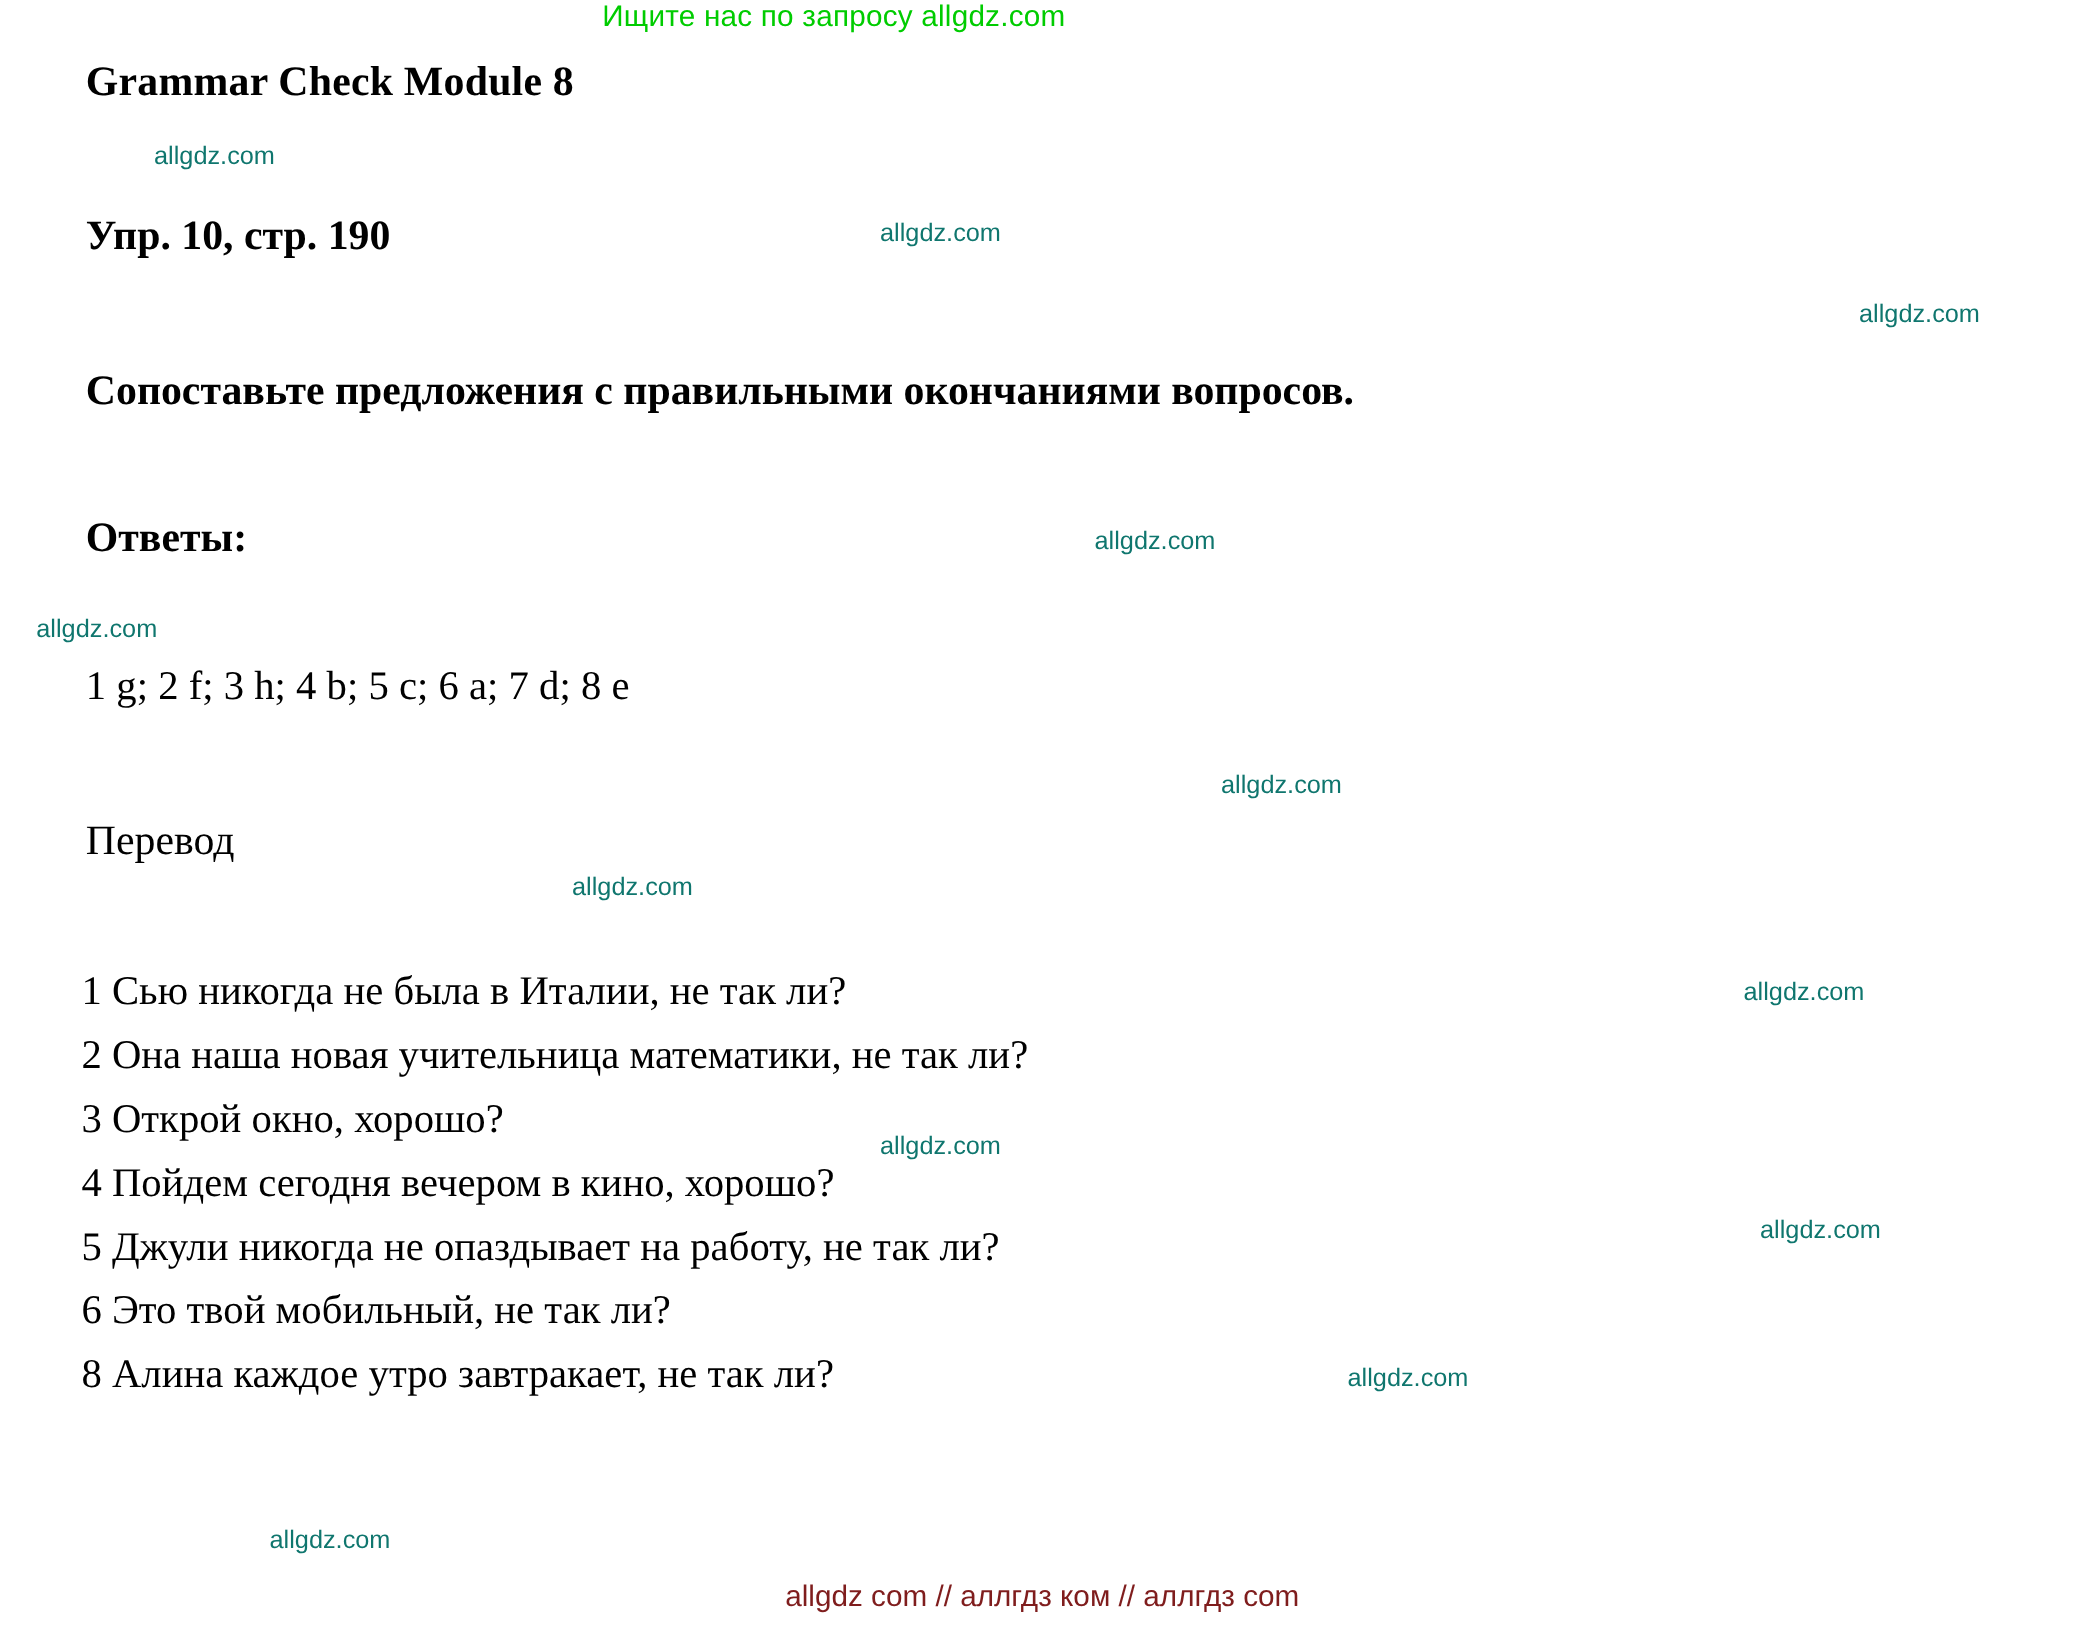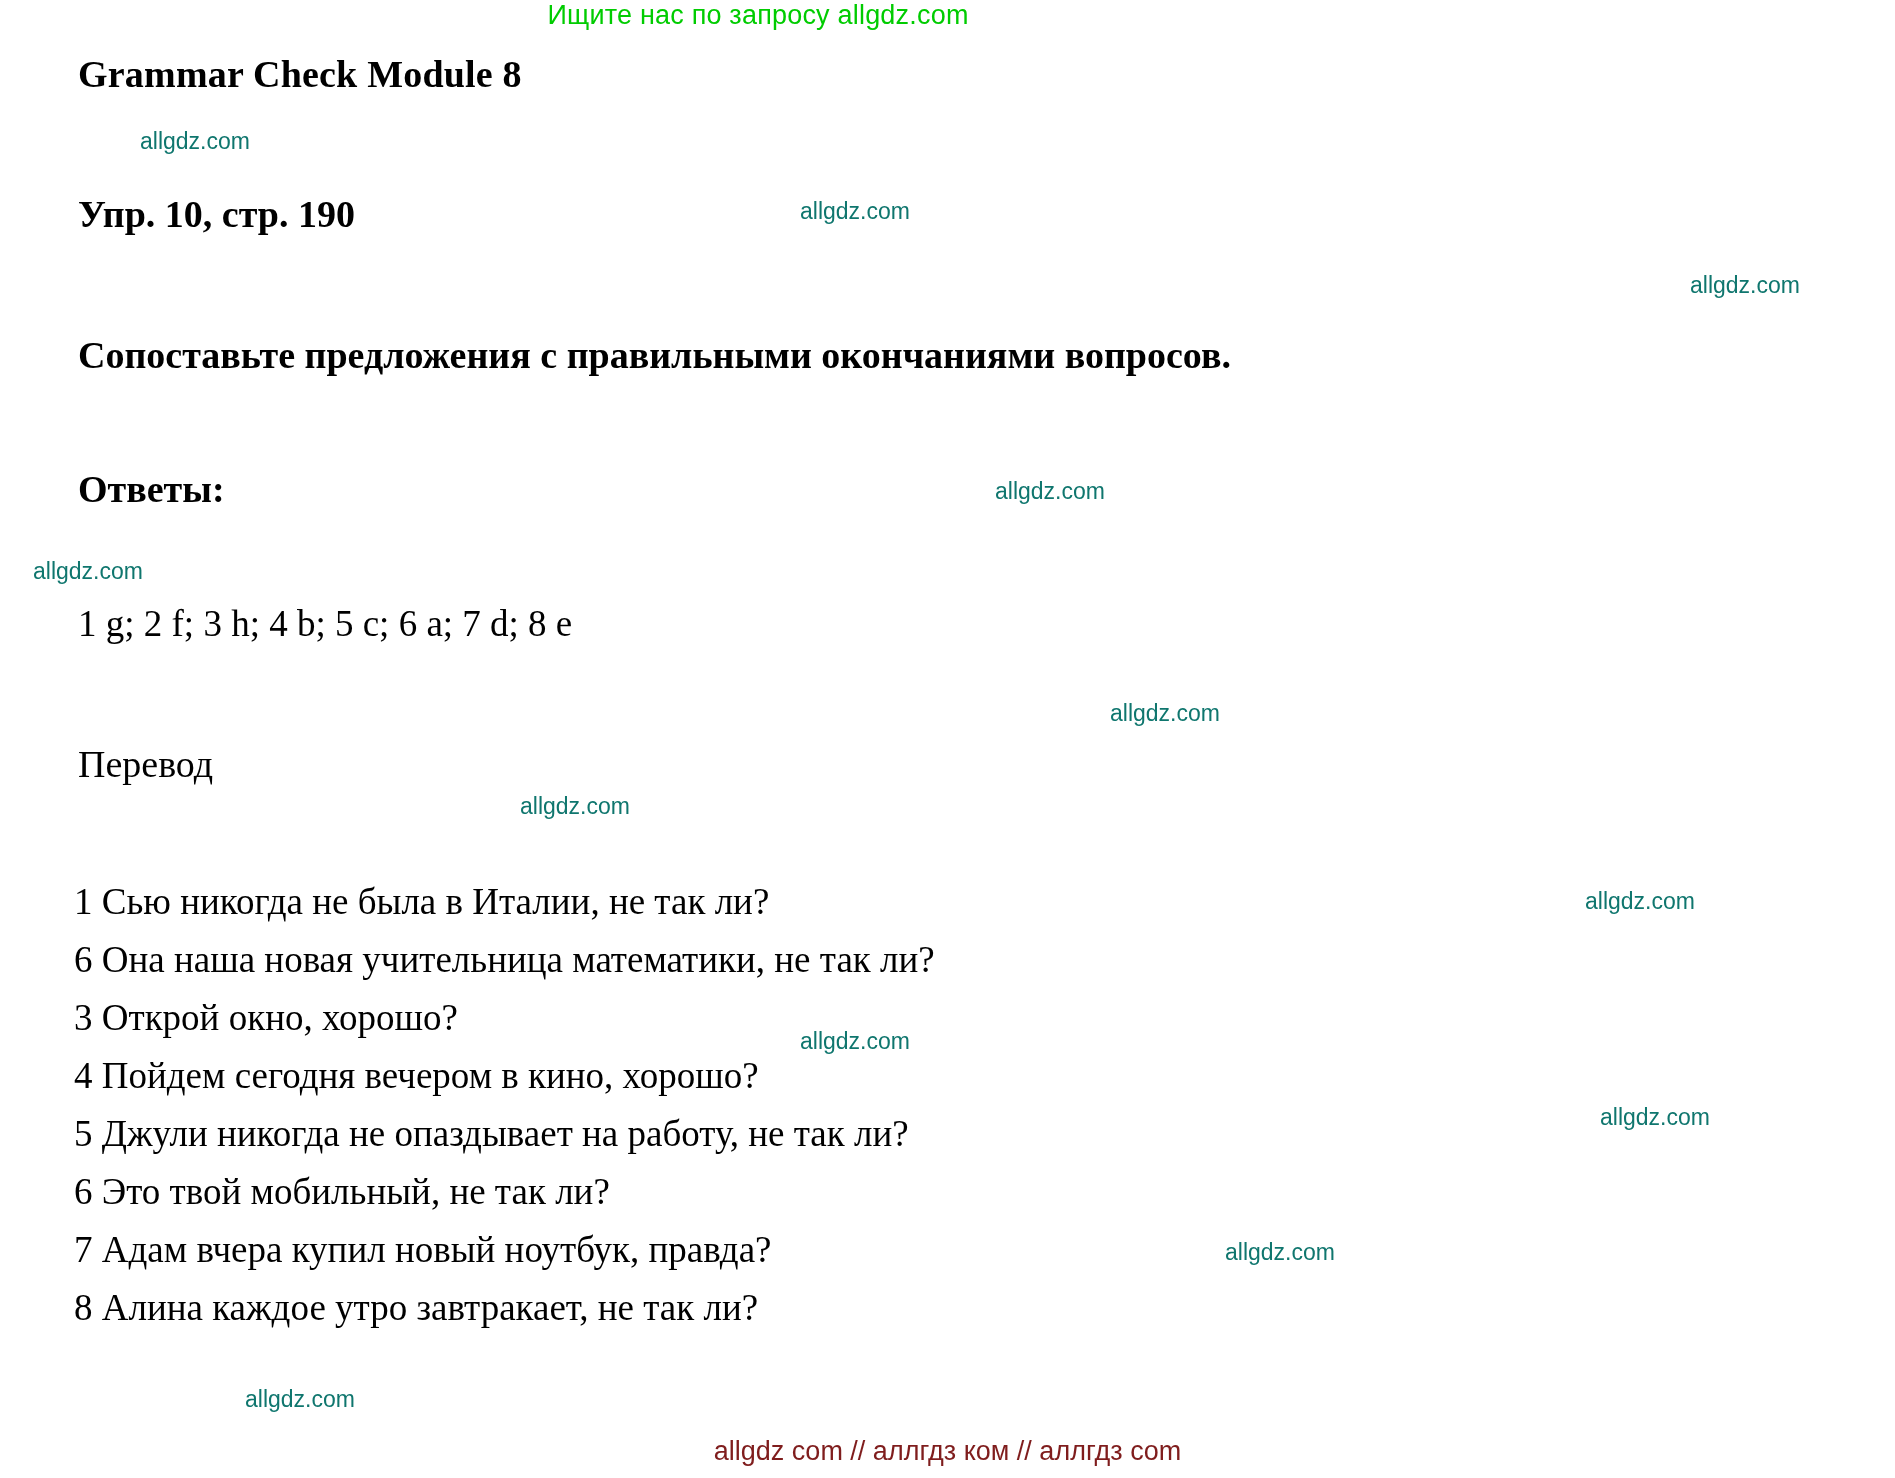--- a/index.html
+++ b/index.html
@@ -132,26 +132,25 @@
   <div class="task">Сопоставьте предложения с правильными окончаниями вопросов.</div>
 
   <div class="answers-label">Ответы:</div>
 
   <div class="answers-line">1 g; 2 f; 3 h; 4 b; 5 c; 6 a; 7 d; 8 e</div>
 
   <div class="translation-label">Перевод</div>
 
   <div class="trans-list">
     <div class="trans-item">1 Сью никогда не была в Италии, не так ли?</div>
-    <div class="trans-item">6 Она наша новая учительница математики, не так ли?</div>
+    <div class="trans-item">2 Она наша новая учительница математики, не так ли?</div>
     <div class="trans-item">3 Открой окно, хорошо?</div>
     <div class="trans-item">4 Пойдем сегодня вечером в кино, хорошо?</div>
     <div class="trans-item">5 Джули никогда не опаздывает на работу, не так ли?</div>
     <div class="trans-item">6 Это твой мобильный, не так ли?</div>
-    <div class="trans-item">7 Адам вчера купил новый ноутбук, правда?</div>
     <div class="trans-item">8 Алина каждое утро завтракает, не так ли?</div>
   </div>
 
   <div class="footer">allgdz com  //  аллгдз ком  //  аллгдз com</div>
 
   <div id="watermark-layer">
       <div class="wm" style="left: 140px; top: 128px;">allgdz.com</div>
       <div class="wm" style="left: 800px; top: 198px;">allgdz.com</div>
       <div class="wm" style="left: 1690px; top: 272px;">allgdz.com</div>
       <div class="wm" style="left: 995px; top: 478px;">allgdz.com</div>

